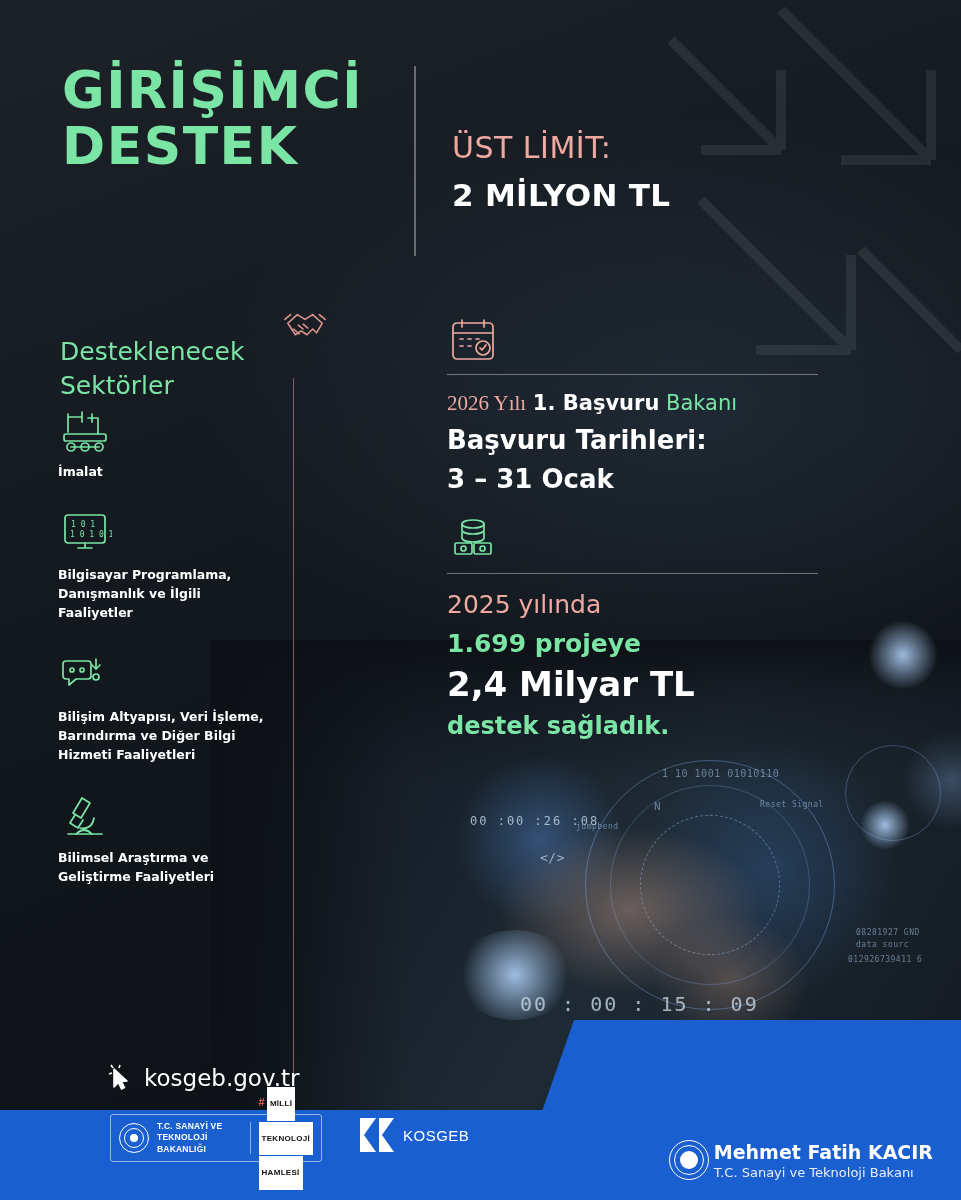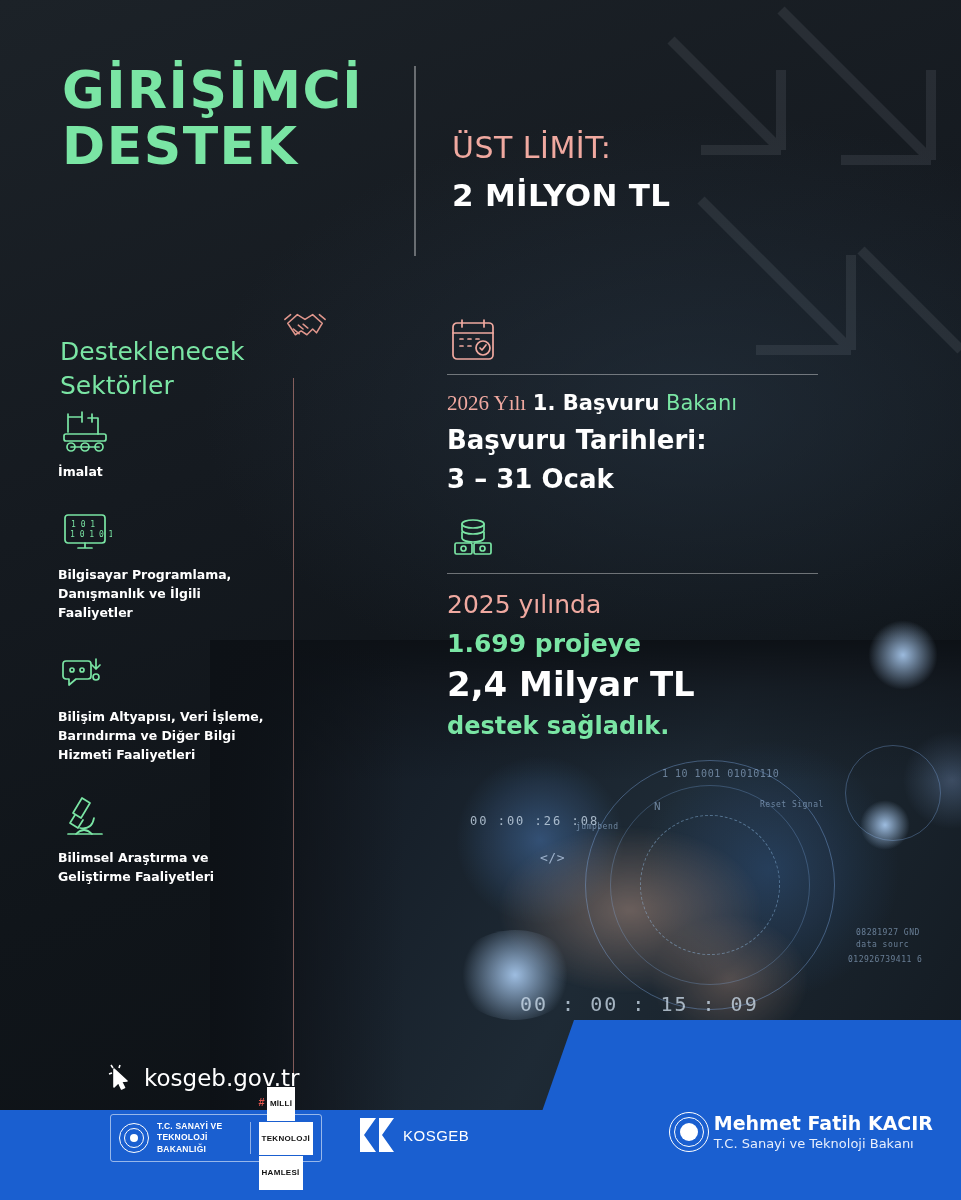--- a/index.html
+++ b/index.html
@@ -157,21 +157,21 @@
   .bak-text { color: #fff; font-size: 8.5px; font-weight: 700; line-height: 1.35; letter-spacing: .2px; }
   .vsep { width: 1px; height: 32px; background: rgba(255,255,255,0.5); }
   .mth { color: #fff; font-size: 8px; font-weight: 800; line-height: 1.2; }
   .mth .hash { color: #e0564e; font-size: 11px; }
   .mth .box { background: #fff; color: #111; padding: 12px 3px; display: inline-block; margin-top: 1px; letter-spacing: .3px; }
 
   .logo-kosgeb { position: absolute; left: 360px; top: 1118px; display: flex; align-items: center; gap: 9px; }
   .kos-mark { width: 34px; height: 34px; }
   .kos-text { color: #fff; font-size: 15px; font-weight: 400; letter-spacing: .5px; }
 
-  .minister { position: absolute; right: 28px; top: 1112px; display: flex; align-items: flex-start; gap: 5px; }
+  .minister { position: absolute; right: 28px; top: 1140px; display: flex; align-items: center; gap: 5px; }
   .minister .seal { width: 40px; height: 40px; }
   .min-name { color: #fff; font-size: 19px; font-weight: 800; font-family: "DejaVu Sans", sans-serif; }
   .min-role { color: #e7eefc; font-size: 13px; font-weight: 400; margin-top: 2px; font-family: "DejaVu Sans", sans-serif; }
 </style>
 </head>
 <body>
 
 <div class="poster">
 
   <div class="bg-arrows">

